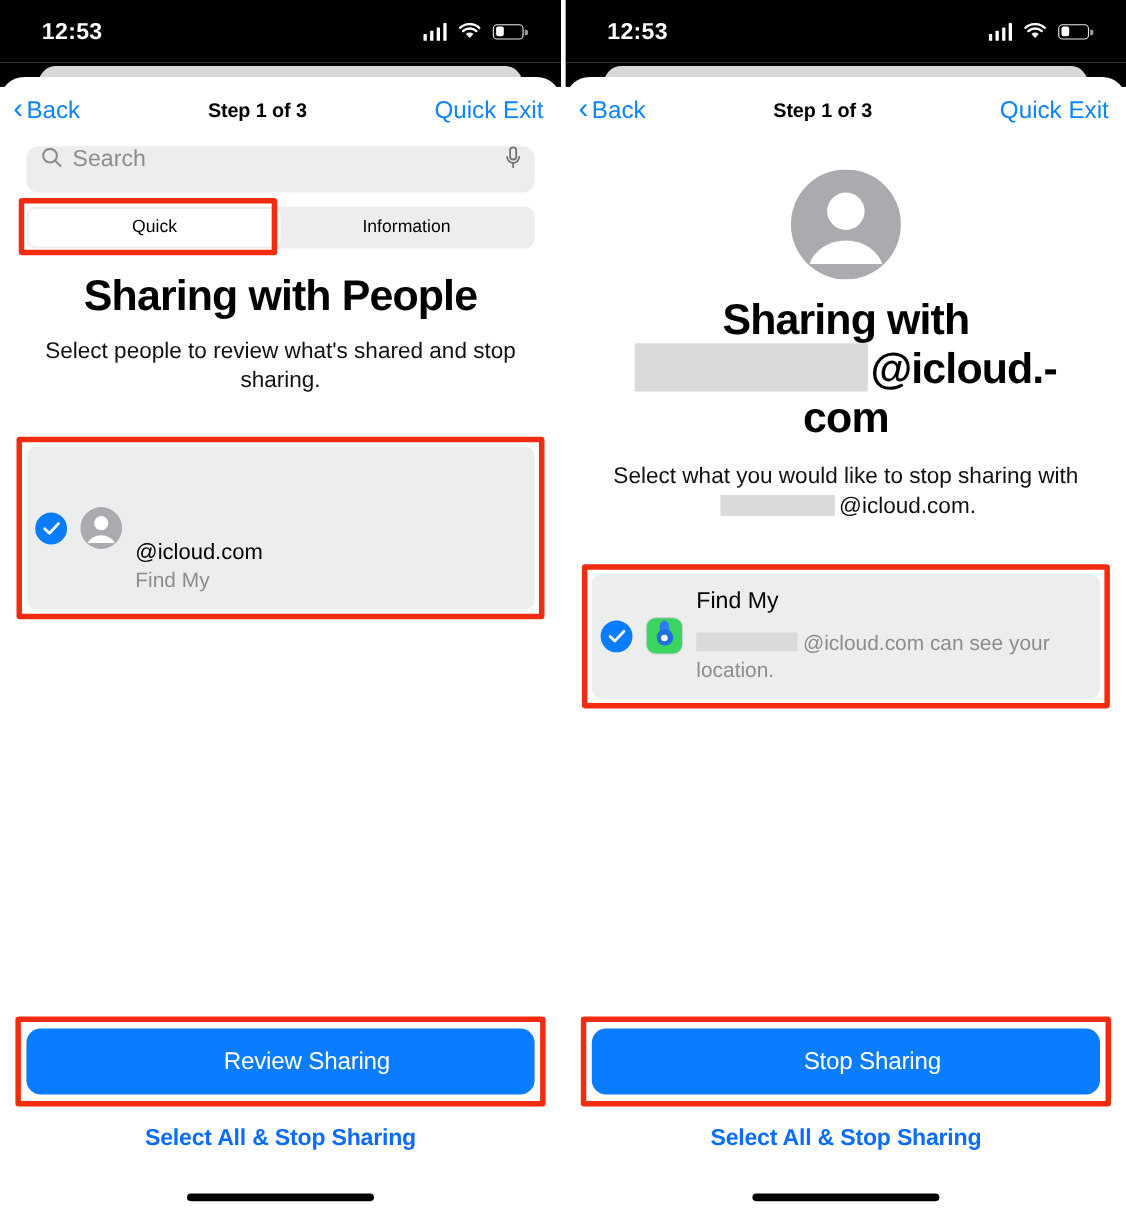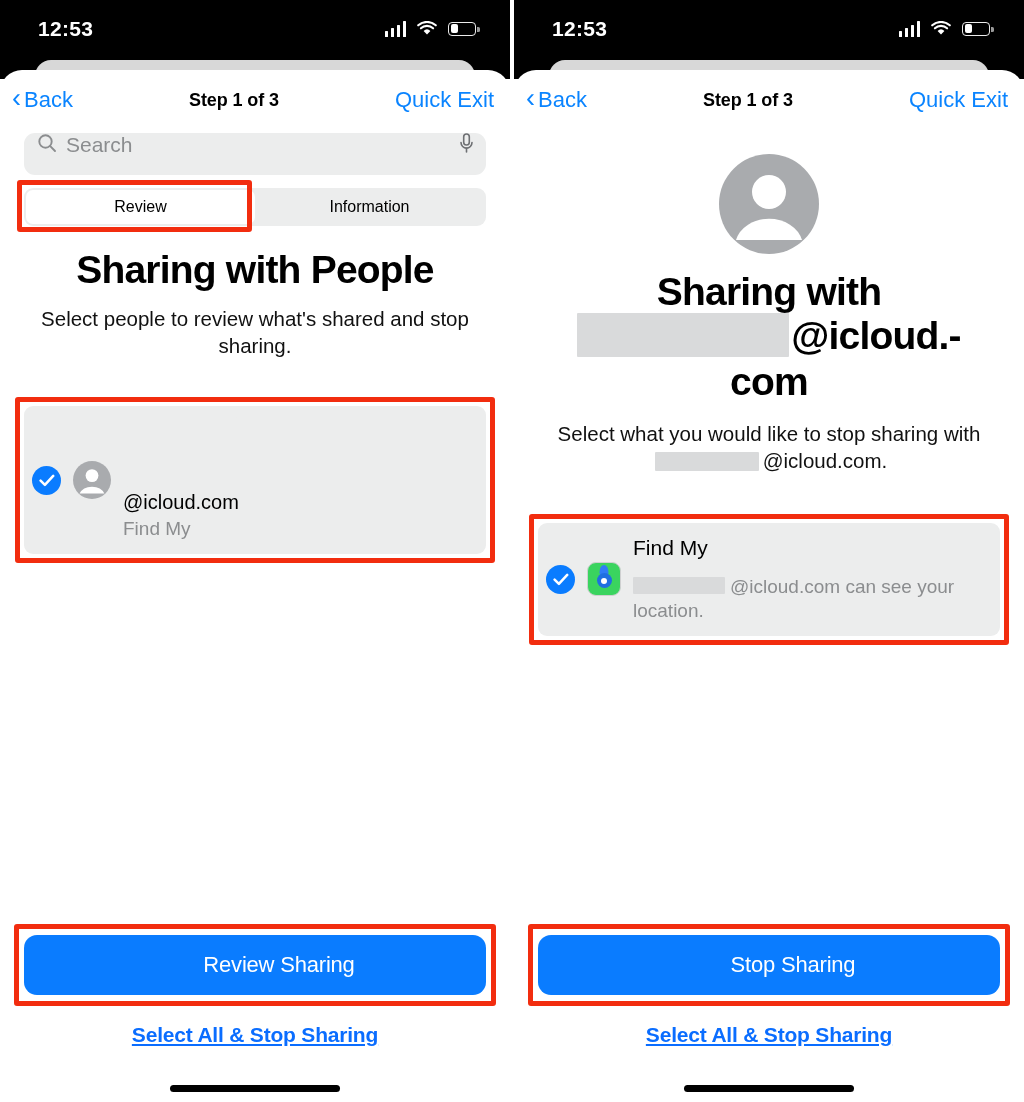--- a/index.html
+++ b/index.html
@@ -294,21 +294,20 @@
     letter-spacing: -0.2px;
     padding-left: 48px;
   }
   .link-secondary {
     text-align: center;
     color: #0a6dff;
     font-size: 21px;
     font-weight: bold;
     margin-top: 28px;
     letter-spacing: -0.2px;
-    text-decoration: underline;
   }
   .home-ind {
     width: 170px; height: 7px;
     background: #000000;
     border-radius: 4px;
     margin: 38px auto 10px auto;
   }
 </style>
 </head>
 <body>
@@ -364,21 +363,21 @@
         <span class="mic">
           <svg width="15" height="21" viewBox="0 0 15 21">
               <rect x="4.7" y="1" width="5.6" height="11" rx="2.8" stroke="#6e7073" stroke-width="1.6" fill="none"></rect>
               <path d="M2 9.6 a5.5 5.5 0 0 0 11 0" stroke="#6e7073" stroke-width="1.6" fill="none" stroke-linecap="round"></path>
               <line x1="7.5" y1="15.2" x2="7.5" y2="19" stroke="#6e7073" stroke-width="1.6" stroke-linecap="round"></line>
             </svg>
         </span>
       </div>
 
       <div class="seg-wrap">
-        <div class="seg active">Review</div>
+        <div class="seg active">Quick</div>
         <div class="seg">Information</div>
         <div class="seg-hl"></div>
       </div>
 
       <div class="h1">Sharing with People</div>
       <div class="sub">Select people to review what's shared and stop sharing.</div>
 
       <div class="row-outer left-row">
         <div class="row">
           <span class="check">

